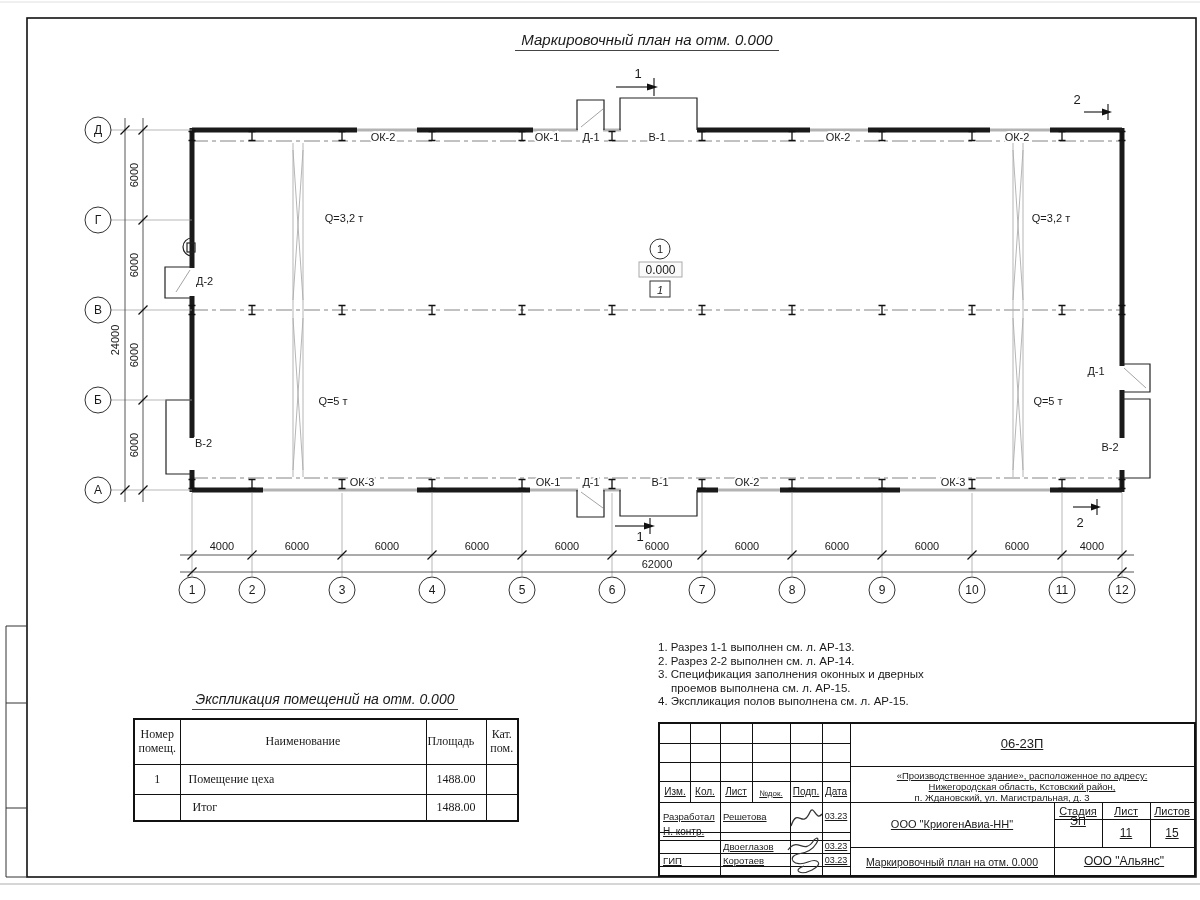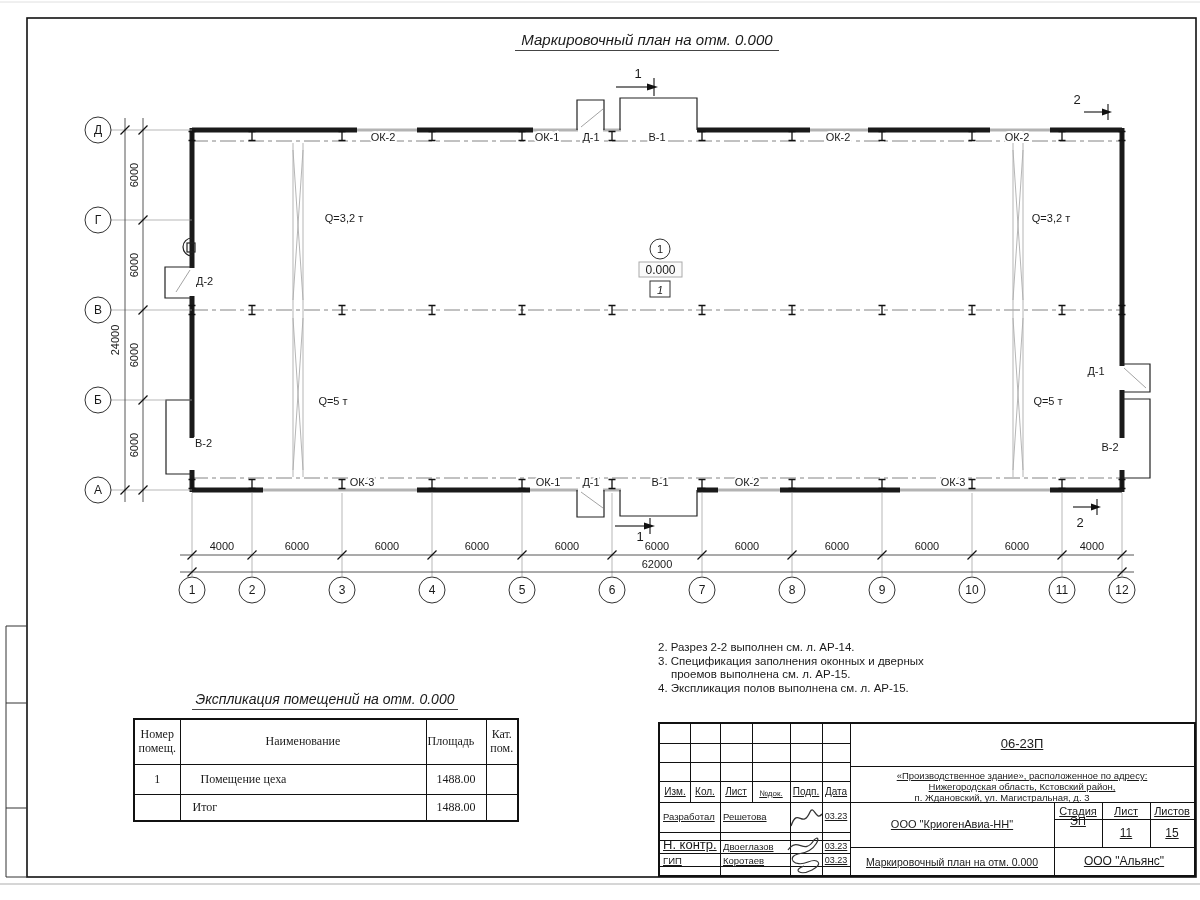--- a/index.html
+++ b/index.html
@@ -357,34 +357,35 @@
     </colgroup>
   <tbody>
       <tr style="height:45px">
     <td style="text-align:center;line-height:1.15">Номер помещ.</td>
     <td style="text-align:center">Наименование</td>
     <td style="text-align:left">Площадь</td>
     <td style="text-align:center;line-height:1.15">Кат. пом.</td>
   </tr>
   <tr style="height:30px">
     <td style="text-align:center">1</td>
-    <td style="padding-left:20px">Помещение цеха</td>
+    <td style="padding-left:8px">Помещение цеха</td>
     <td style="text-align:center">1488.00</td>
     <td></td>
   </tr>
   <tr style="height:27px">
     <td></td>
     <td style="padding-left:12px">Итог</td>
     <td style="text-align:center">1488.00</td>
     <td></td>
   </tr>
 </tbody>
   </table>
 
 <div class="abs notes">
+  <div>1. Разрез 1-1 выполнен см. л. АР-13.</div>
   <div>2. Разрез 2-2 выполнен см. л. АР-14.</div>
   <div>3. Спецификация заполнения оконных и дверных</div>
   <div class="ind">проемов выполнена см. л. АР-15.</div>
   <div>4. Экспликация полов выполнена см. л. АР-15.</div>
 </div>
 
 <div class="abs tb">
 
   <div class="ln" style="left:30px;top:0;width:1px;height:78px"></div>
   <div class="ln" style="left:92px;top:0;width:1px;height:78px"></div>
@@ -411,21 +412,21 @@
   <div class="txt c" style="left:0;top:62px;width:30px">Изм.</div>
   <div class="txt c" style="left:30px;top:62px;width:30px">Кол.</div>
   <div class="txt c" style="left:60px;top:62px;width:32px">Лист</div>
   <div class="txt c" style="left:92px;top:64px;width:38px;font-size:8px">№док.</div>
   <div class="txt c" style="left:130px;top:62px;width:32px">Подп.</div>
   <div class="txt c" style="left:162px;top:62px;width:28px">Дата</div>
 
   <div class="txt" style="left:3px;top:87px;font-size:9.5px">Разработал</div>
   <div class="txt" style="left:63px;top:87px;font-size:9.5px">Решетова</div>
   <div class="txt c" style="left:162px;top:87px;width:28px;font-size:9px">03.23</div>
-  <div class="txt" style="left:3px;top:115px;font-size:13px">Н. контр.</div>
+  <div class="txt" style="left:3px;top:102px;font-size:10px">Н. контр.</div>
   <div class="txt" style="left:63px;top:117px;font-size:9.5px">Двоеглазов</div>
   <div class="txt c" style="left:162px;top:117px;width:28px;font-size:9px">03.23</div>
   <div class="txt" style="left:3px;top:131px;font-size:9.5px">ГИП</div>
   <div class="txt" style="left:63px;top:131px;font-size:9.5px">Коротаев</div>
   <div class="txt c" style="left:162px;top:131px;width:28px;font-size:9px">03.23</div>
 
   <svg class="abs" style="left:128px;top:80px" width="36" height="28">
     <path d="M3,22 C10,2 14,26 22,8 C26,0 28,18 34,10" fill="none" stroke="#333" stroke-width="1.3"></path>
   </svg>
   <svg class="abs" style="left:124px;top:110px" width="44" height="42">

